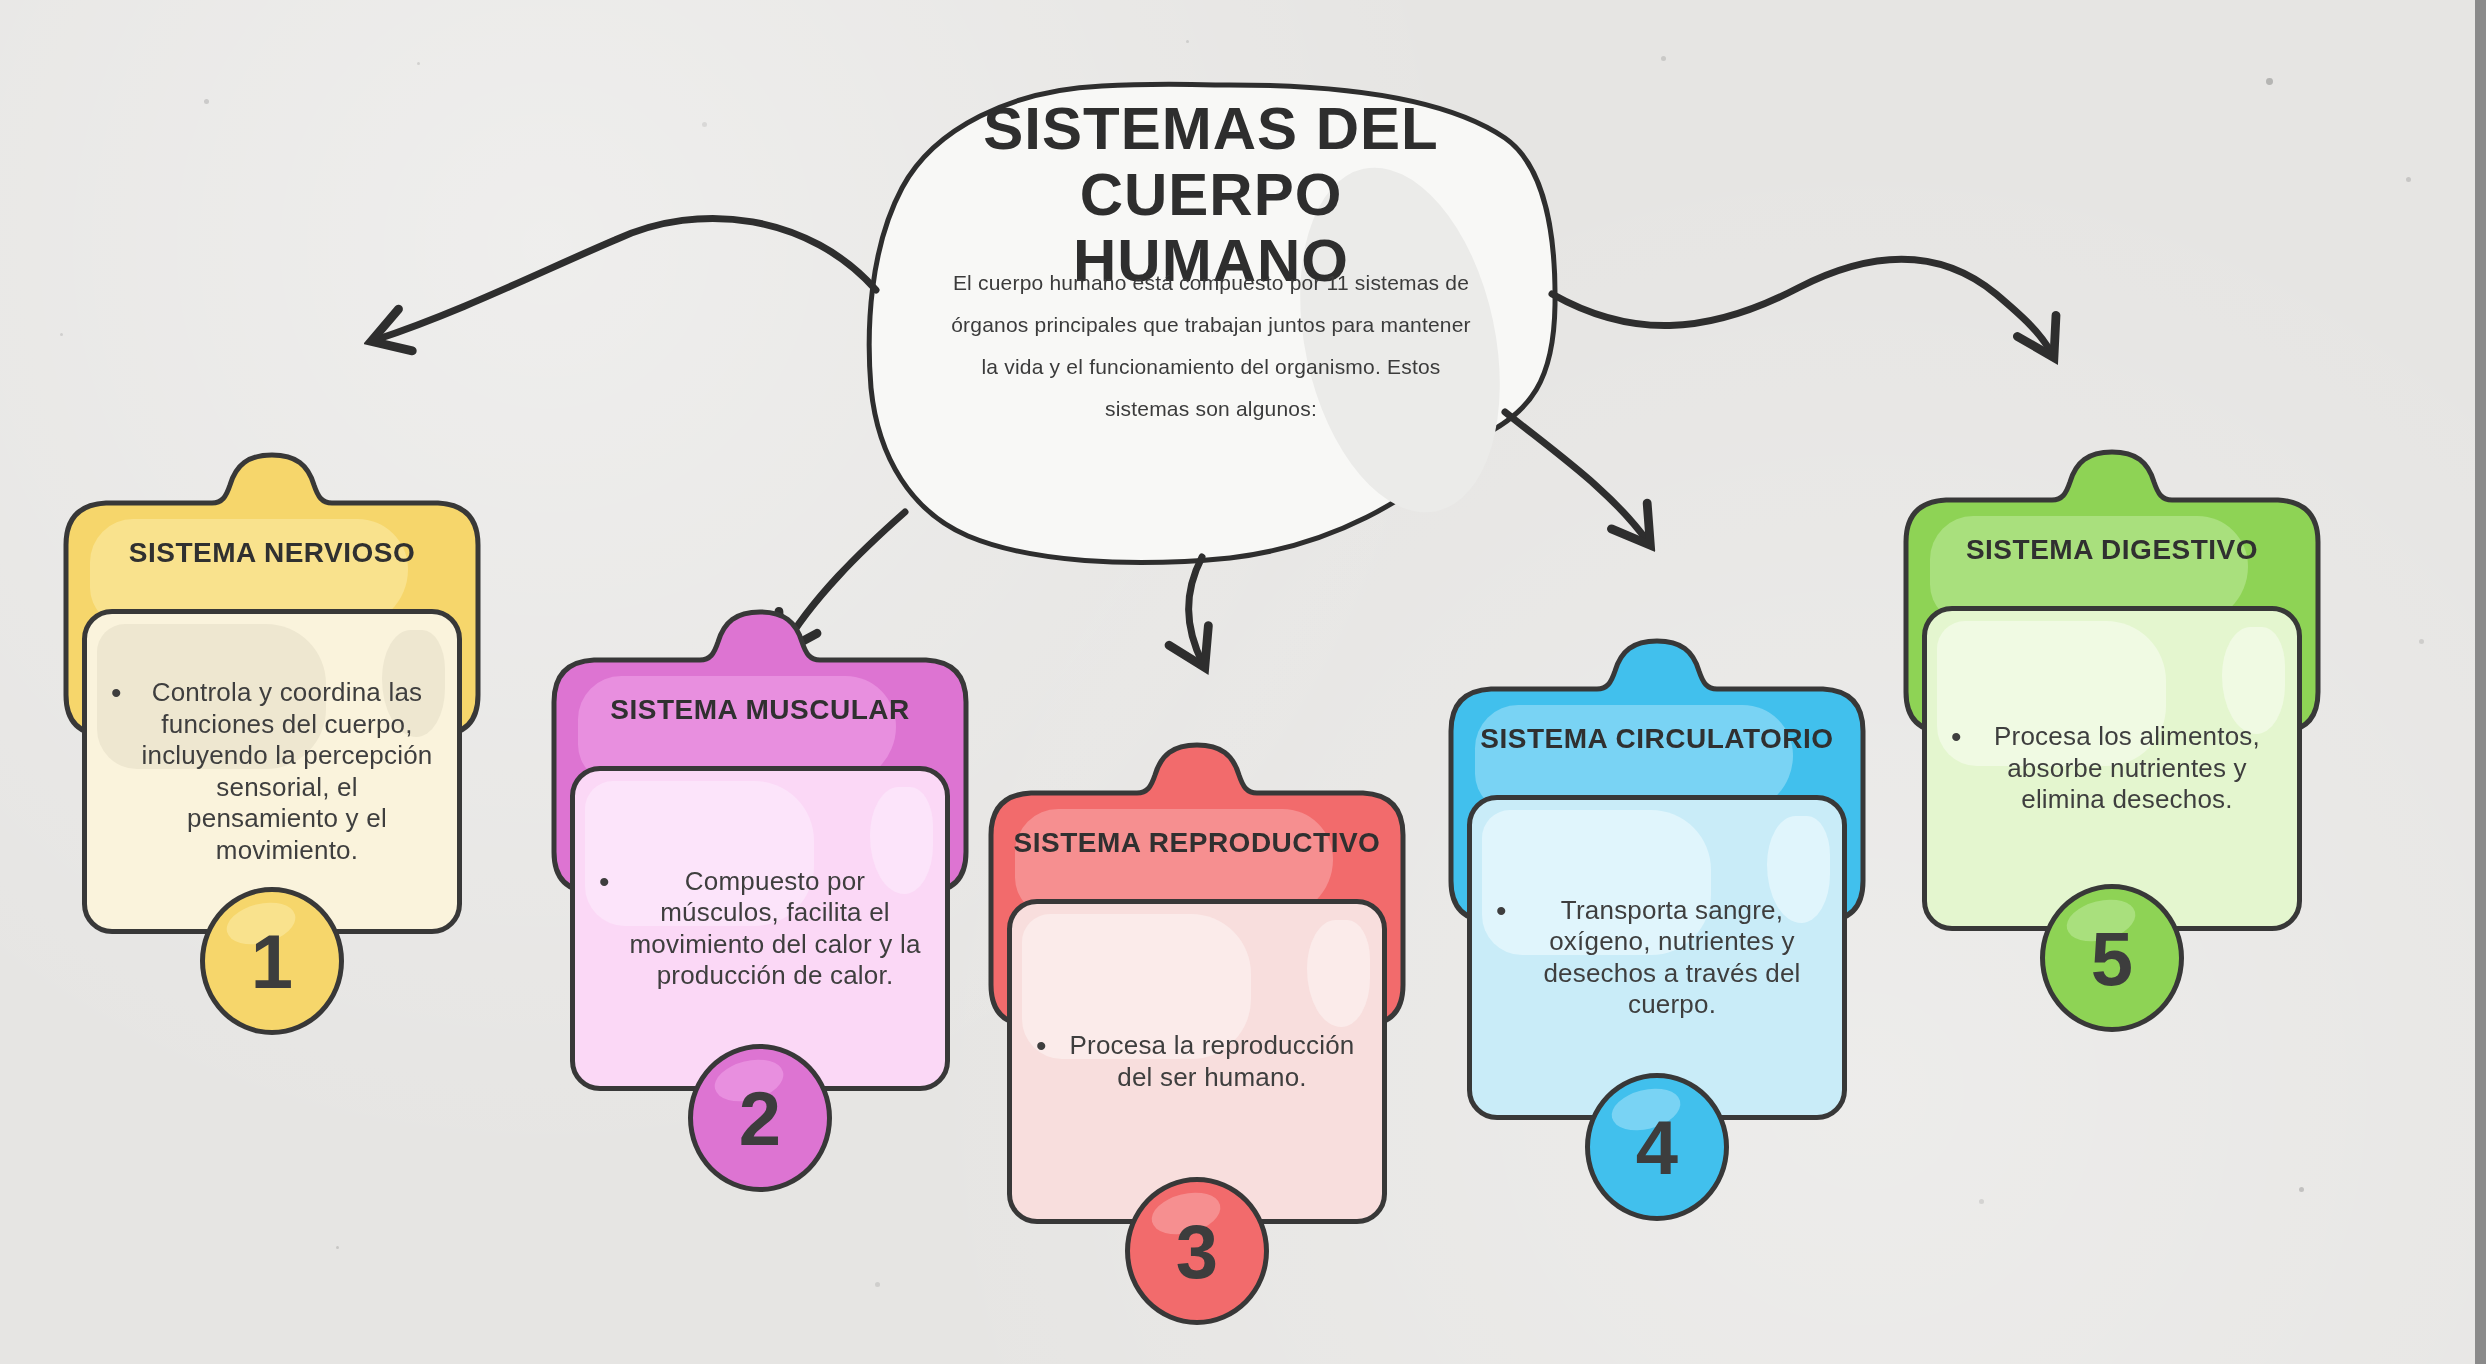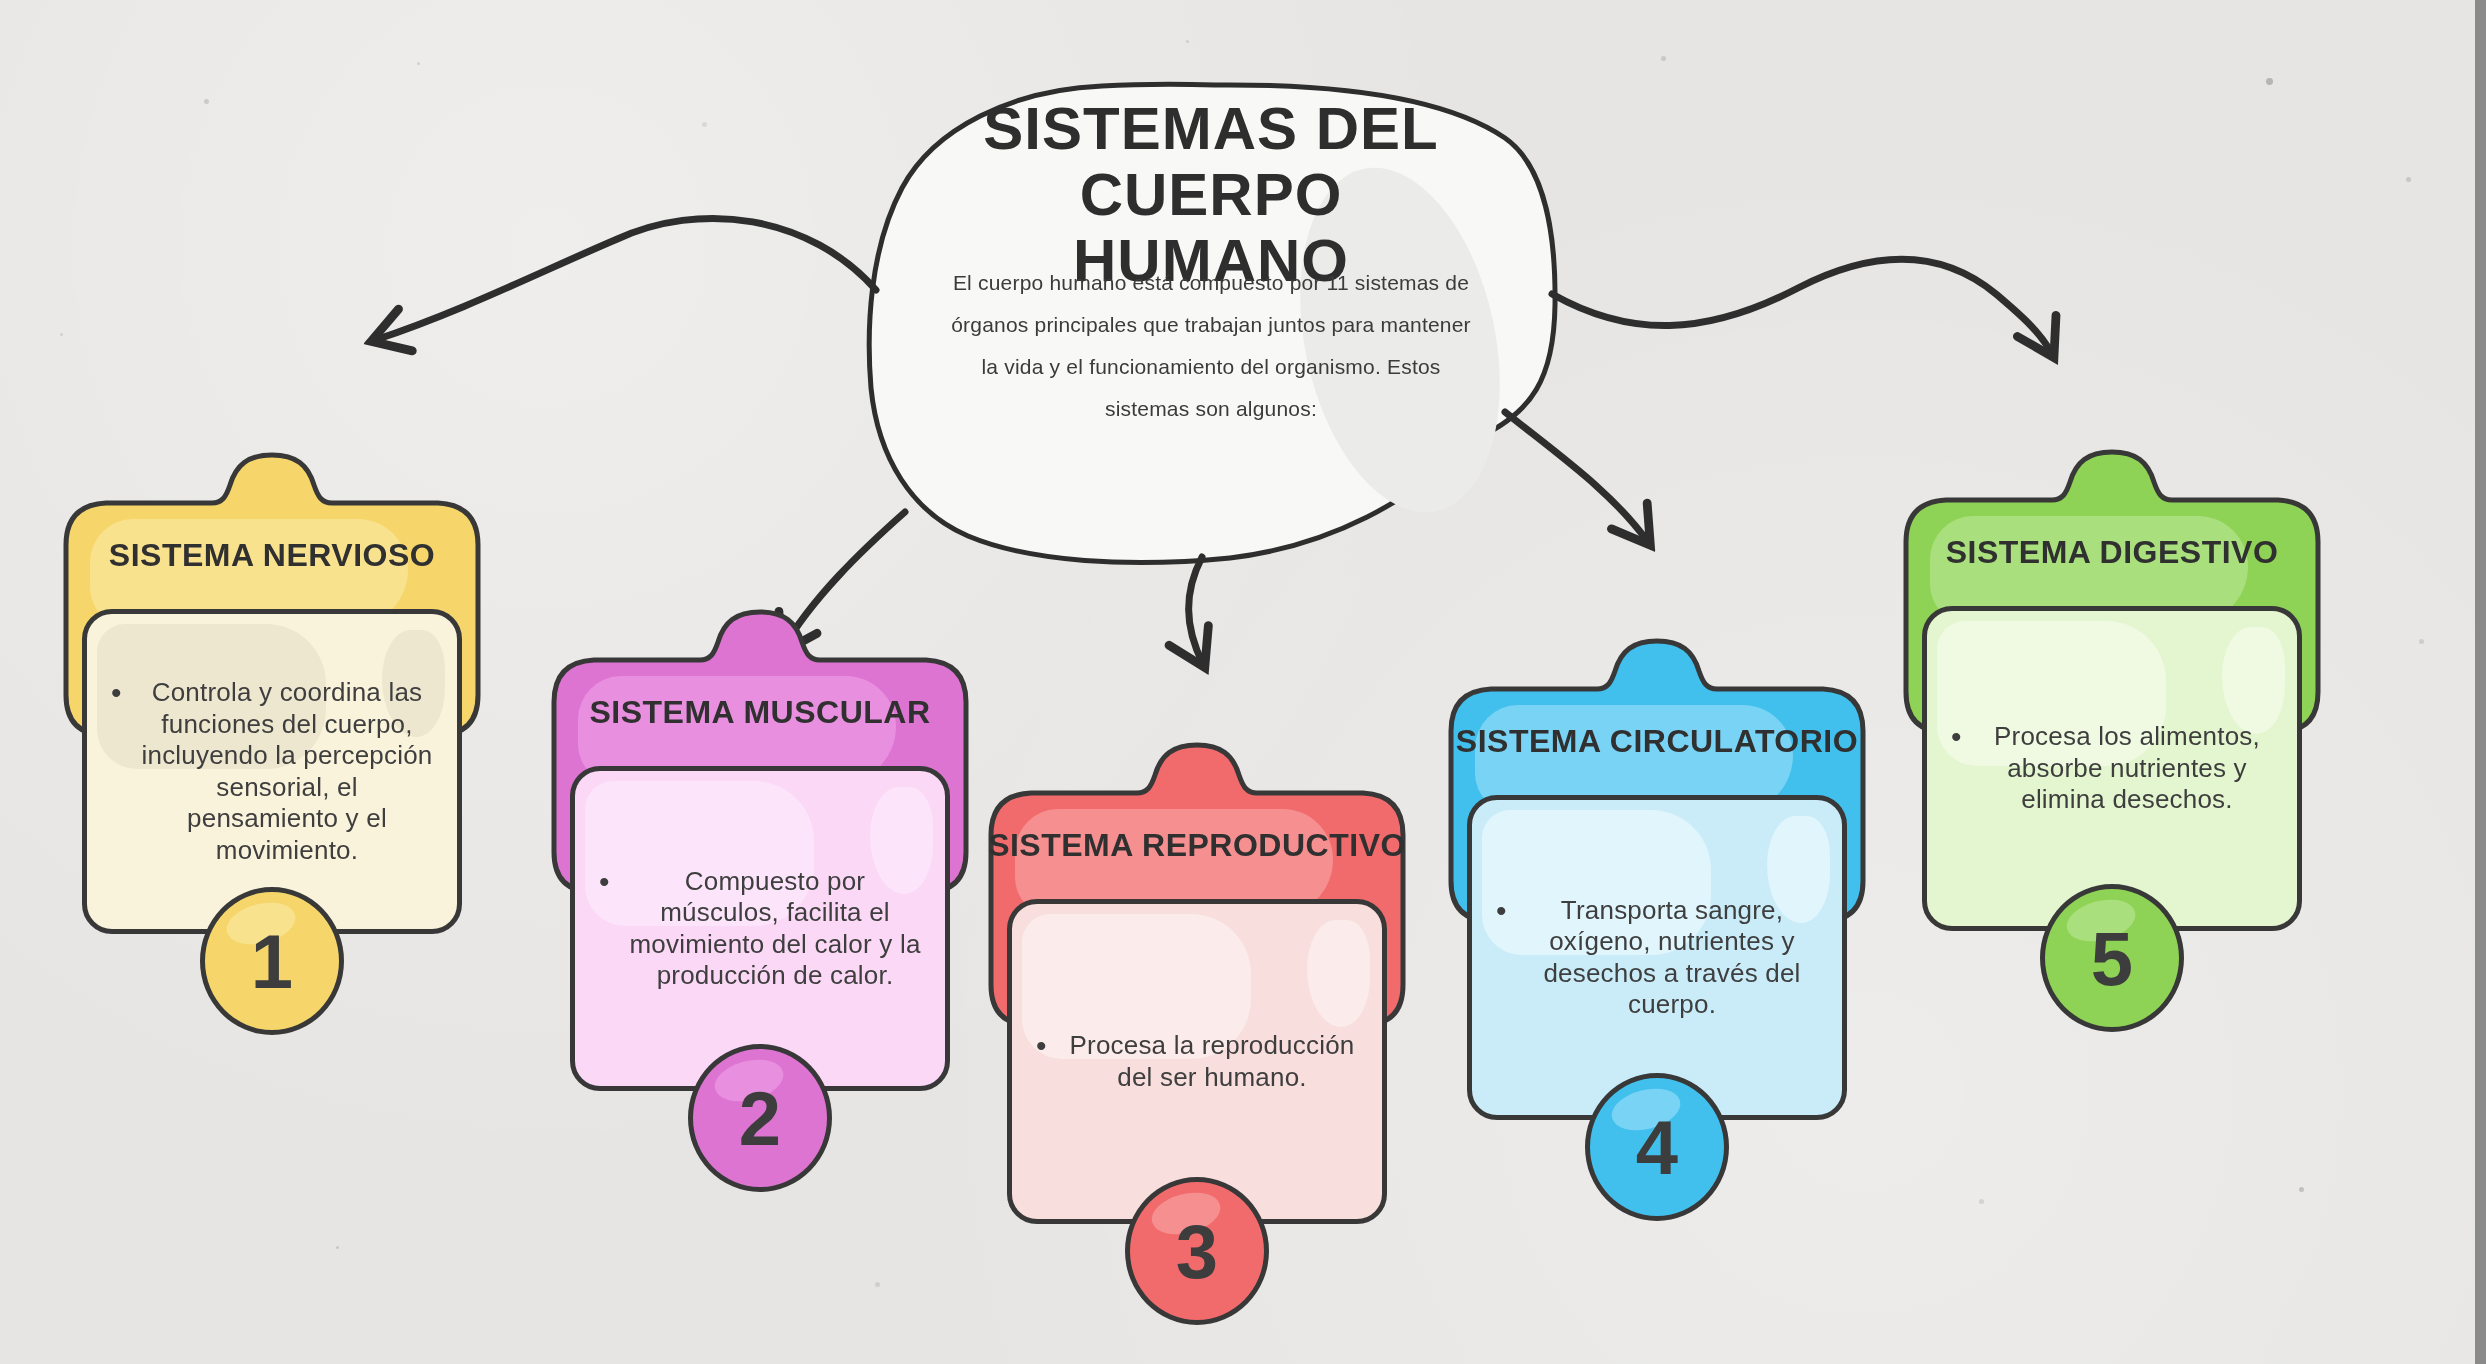--- a/index.html
+++ b/index.html
@@ -42,21 +42,21 @@
 
   
   .card{position:absolute;width:420px;height:600px;}
   .card .plaque{position:absolute;left:0;top:0;width:420px;height:290px;color:var(--header);}
   .card .header-hl{
     position:absolute;left:28px;top:70px;width:318px;height:108px;
     border-radius:60px 70px 80px 55px;background:var(--header-hl);
   }
   .card-title{
     position:absolute;left:0;top:88px;width:420px;text-align:center;
-    font-weight:bold;font-size:32px;letter-spacing:.5px;color:#303030;
+    font-weight:bold;font-size:28px;letter-spacing:.5px;color:#303030;
   }
   .card-body{
     position:absolute;left:20px;top:160px;width:380px;height:325px;
     box-sizing:border-box;border:5px solid #383838;border-radius:30px;
     background:var(--body);display:flex;align-items:center;
     padding:22px 24px;
   }
   .card-body::before{content:"";position:absolute;left:10px;top:10px;width:62%;height:46%;
     border-radius:28px 60px 60px 40px;background:var(--body-hl);}
   .card-body::after{content:"";position:absolute;right:12px;top:16px;width:17%;height:34%;

